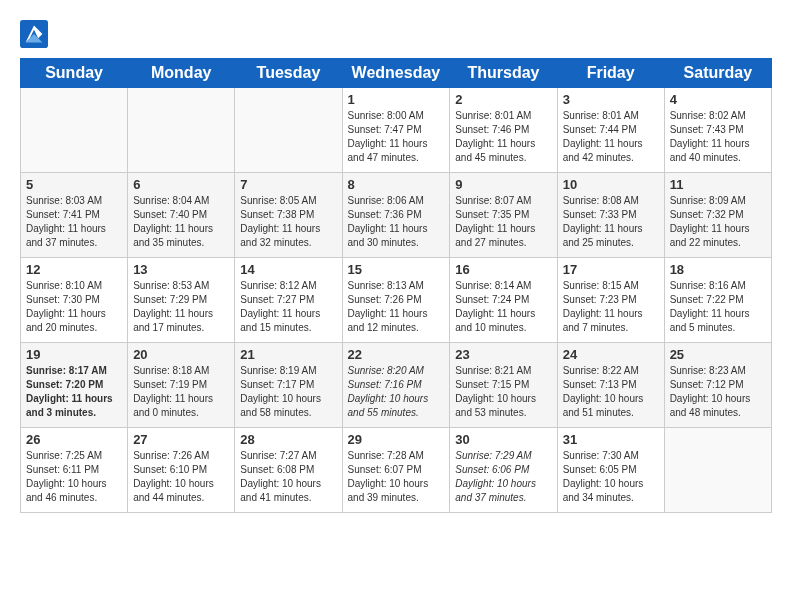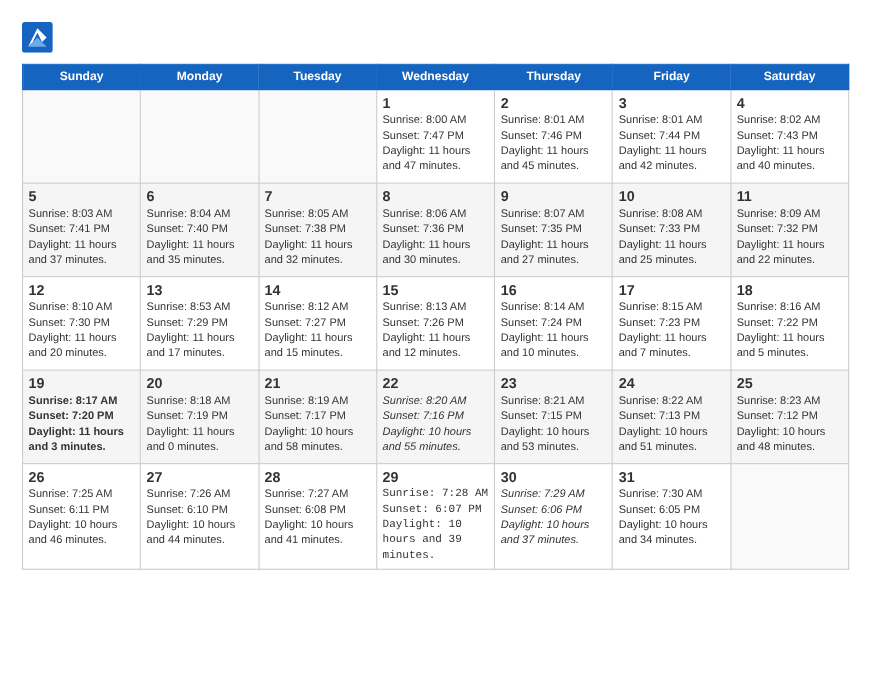--- a/index.html
+++ b/index.html
@@ -47,21 +47,21 @@
     table {
       width: 100%;
       border-collapse: collapse;
       font-size: 10.5px;
     }
     .day-header {
       background-color: #1565c0;
       color: #fff;
       text-align: center;
       padding: 5px 2px;
-      font-size: 11px;
+      font-size: 16px;
       font-weight: bold;
       border: 1px solid #1565c0;
     }
     td {
       border: 1px solid #ccc;
       vertical-align: top;
       padding: 4px 5px;
       width: 108px;
       min-height: 80px;
       background: #fff;
@@ -300,21 +300,21 @@
 Daylight: 10 hours and 44 minutes.</div>
         </td>
         <td>
           <span class="day-num">28</span>
           <div class="day-info" style="white-space: pre-line;">Sunrise: 7:27 AM
 Sunset: 6:08 PM
 Daylight: 10 hours and 41 minutes.</div>
         </td>
         <td>
           <span class="day-num">29</span>
-          <div class="day-info" style="white-space: pre-line; font-family: Liberation Mono, monospace;">Sunrise: 7:28 AM
+          <div class="day-info" style="white-space: pre-line;">Sunrise: 7:28 AM
 Sunset: 6:07 PM
 Daylight: 10 hours and 39 minutes.</div>
         </td>
         <td>
           <span class="day-num">30</span>
           <div class="day-info" style="white-space: pre-line; font-style: italic;">Sunrise: 7:29 AM
 Sunset: 6:06 PM
 Daylight: 10 hours and 37 minutes.</div>
         </td>
         <td>

